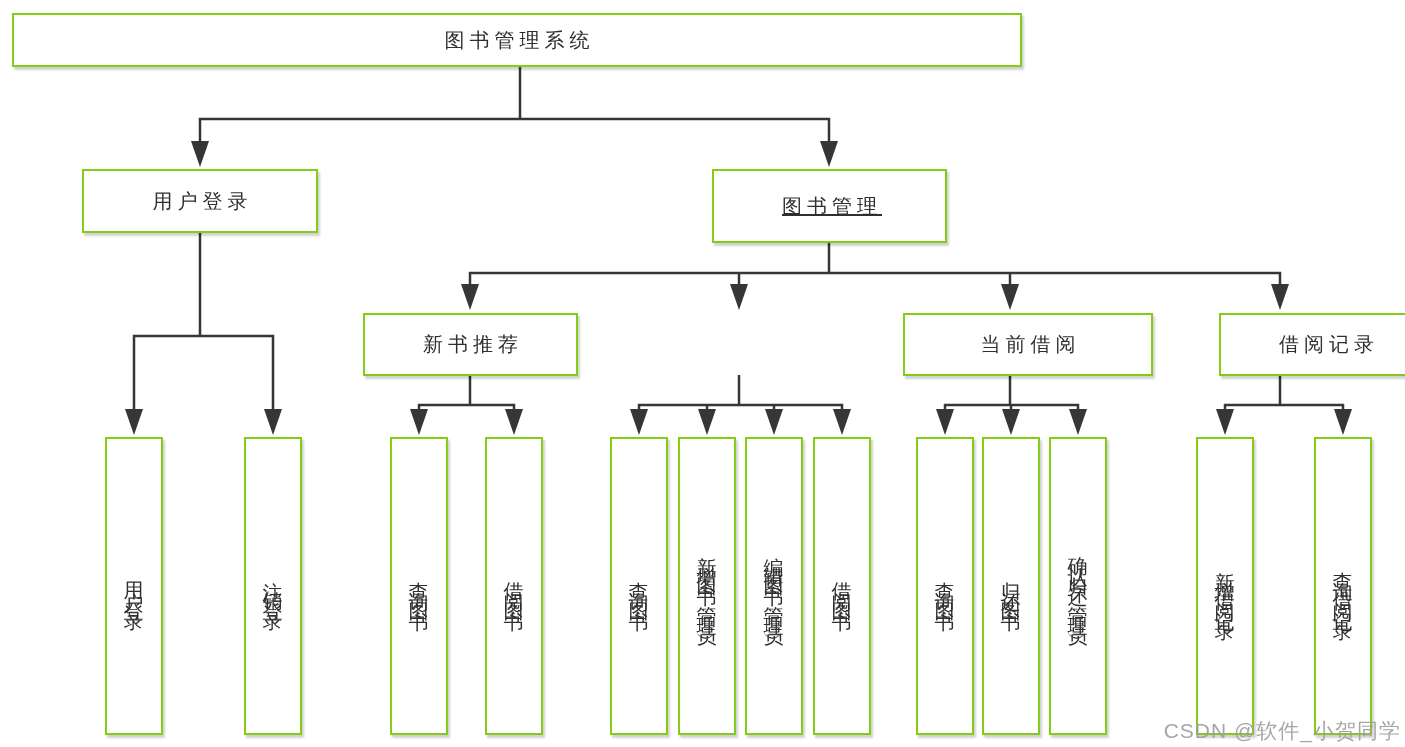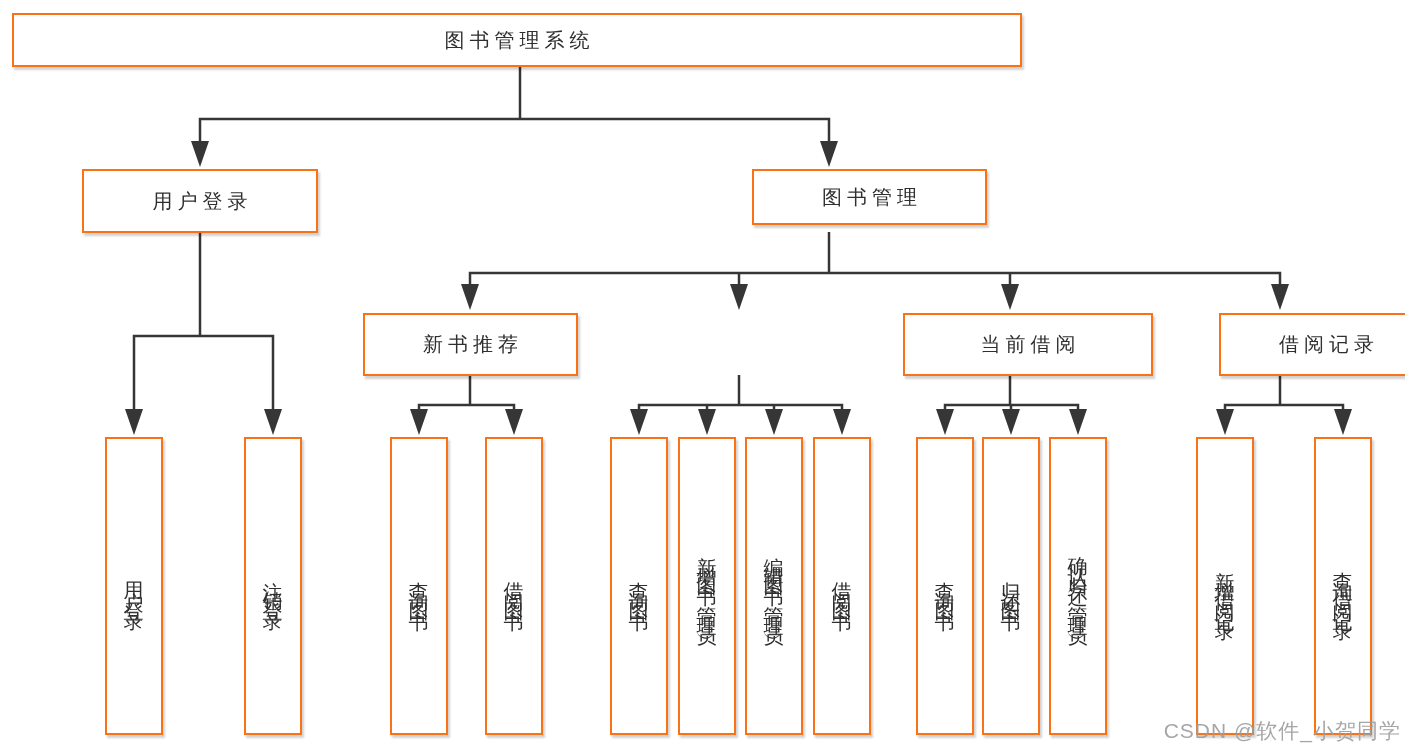--- a/index.html
+++ b/index.html
@@ -15,21 +15,21 @@
   svg.connectors {
     position: absolute;
     left: 0; top: 0;
     width: 1405px; height: 747px;
     z-index: 1;
   }
   .node {
     position: absolute;
     box-sizing: border-box;
     background: #ffffff;
-    border: 2px solid #f97316;
+    border: 2px solid #84cc16;
     box-shadow: 2px 3px 2px rgba(0,0,0,0.18);
     display: flex;
     align-items: center;
     justify-content: center;
     font-size: 20px;
     letter-spacing: 5px;
     text-indent: 5px;
     white-space: nowrap;
     z-index: 2;
   }
@@ -106,21 +106,21 @@
       <polygon points="1002,409 1020,409 1011,435"></polygon>
       <polygon points="1069,409 1087,409 1078,435"></polygon>
       <polygon points="1216,409 1234,409 1225,435"></polygon>
       <polygon points="1334,409 1352,409 1343,435"></polygon>
     </g>
   </svg>
 
   <div class="node" style="left:12px; top:13px; width:1010px; height:54px;">图书管理系统</div>
 
   <div class="node" style="left:82px; top:169px; width:236px; height:64px;">用户登录</div>
-  <div class="node" style="left:752px; top:169px; width:235px; height:56px;">图书管理</div>
+  <div class="node" style="left:712px; top:169px; width:235px; height:74px;text-decoration:underline;">图书管理</div>
 
   <div class="node" style="left:363px; top:313px; width:215px; height:63px;">新书推荐</div>
   <div class="node" style="left:903px; top:313px; width:250px; height:63px;">当前借阅</div>
   <div class="node" style="left:1173px; top:313px; width:215px; height:63px;margin-left:46px;">借阅记录</div>
 
   <div class="node leaf" style="left:105px; top:437px; width:58px; height:298px;">用户登录</div>
   <div class="node leaf" style="left:244px; top:437px; width:58px; height:298px;">注销登录</div>
 
   <div class="node leaf" style="left:390px; top:437px; width:58px; height:298px;">查询图书</div>
   <div class="node leaf" style="left:485px; top:437px; width:58px; height:298px;">借阅图书</div>

